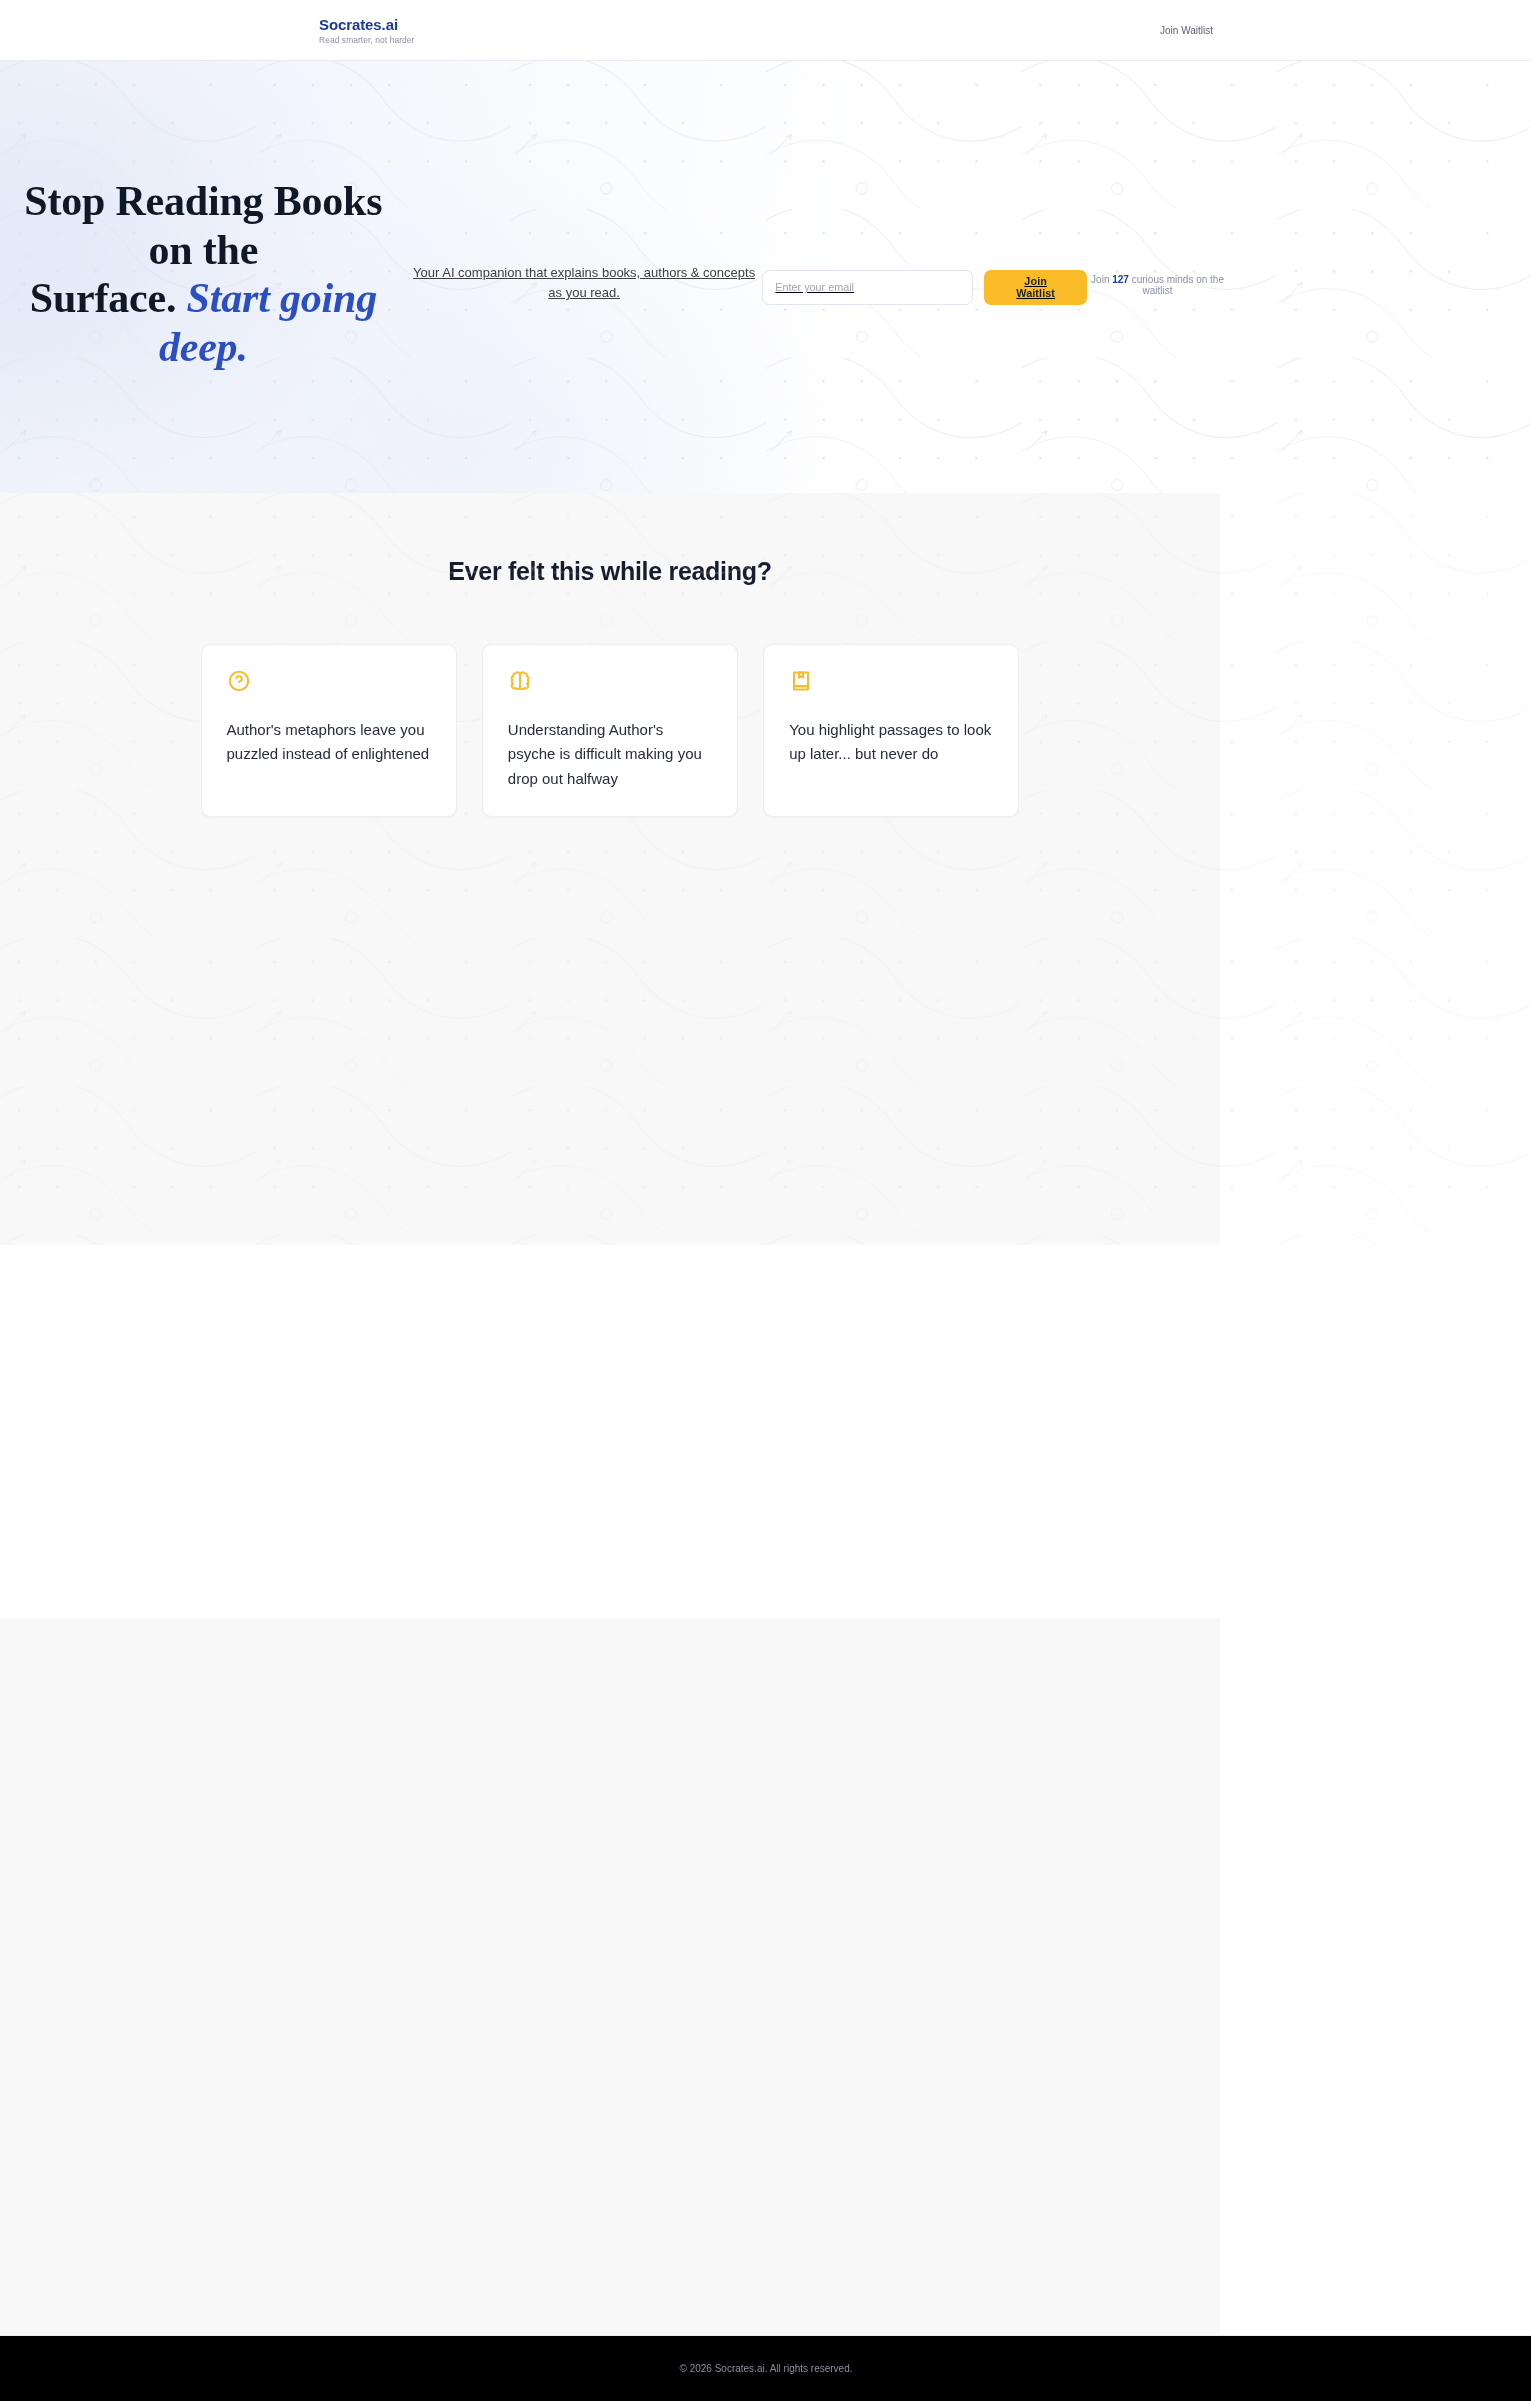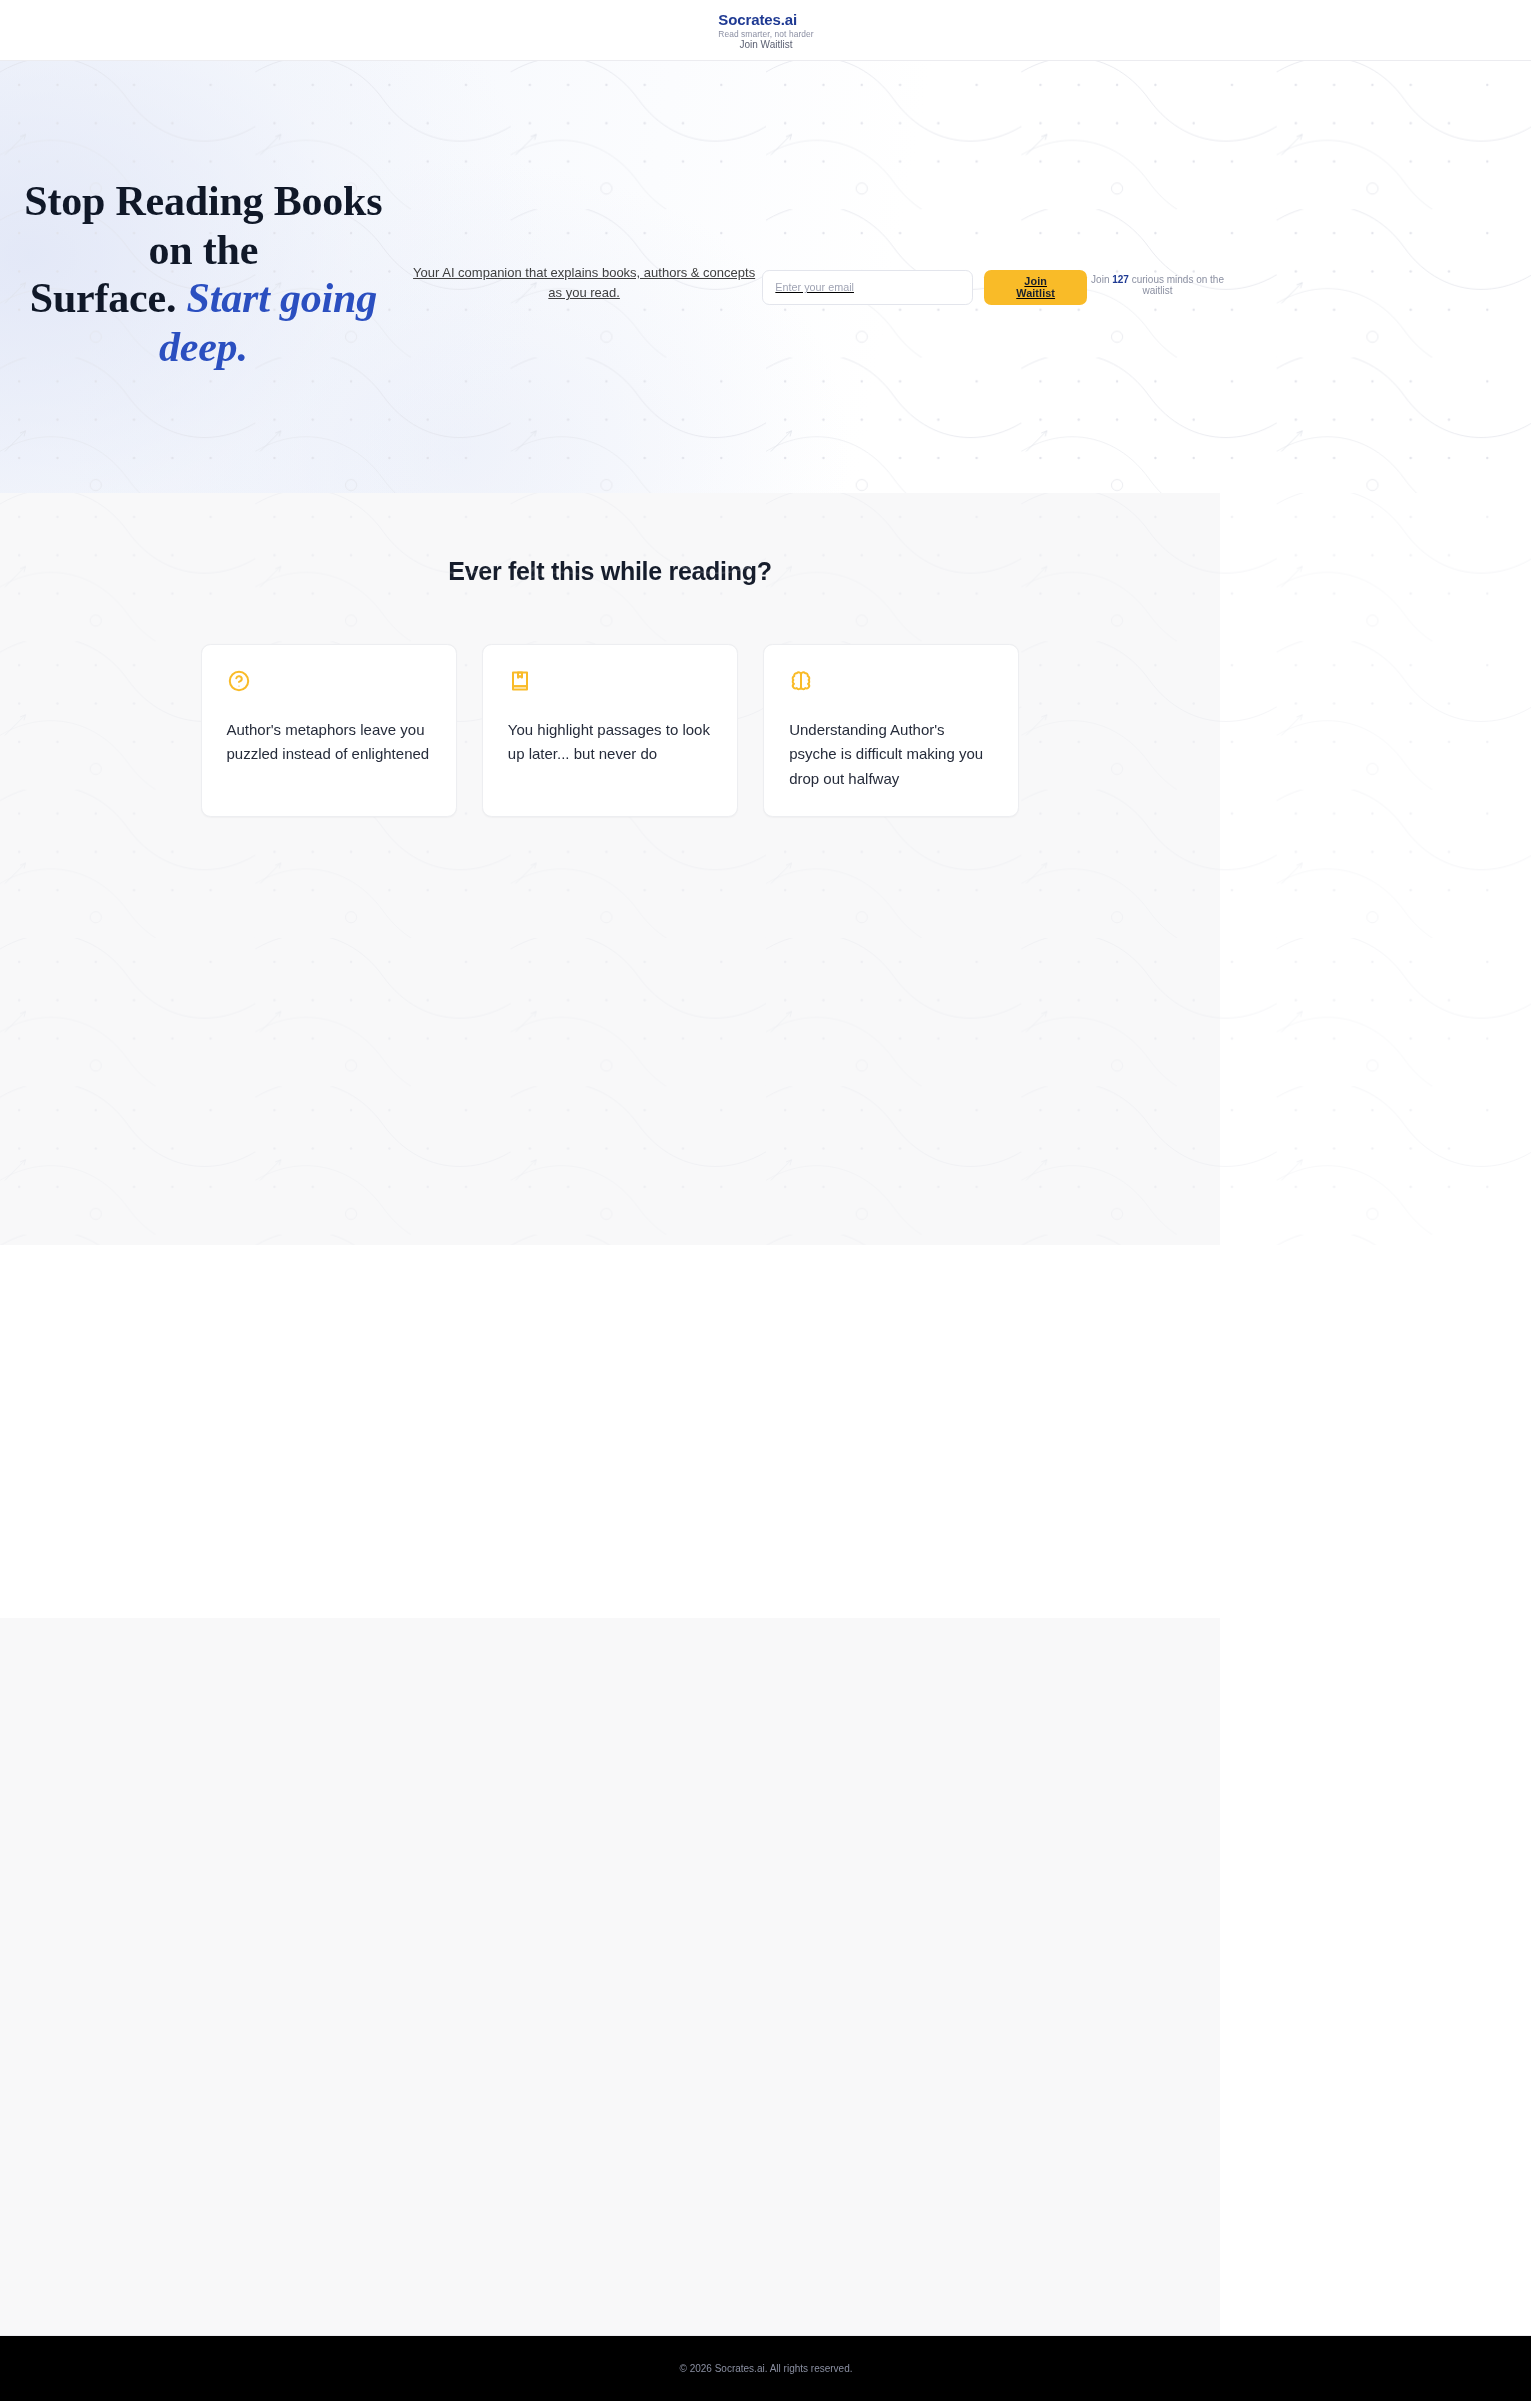--- a/index.html
+++ b/index.html
@@ -29,21 +29,20 @@
     align-items: center;
     position: relative;
     z-index: 20;
   }
   .header-inner {
     width: 1532px;
     padding: 0 319px;
     display: flex;
     align-items: center;
     justify-content: space-between;
-    flex-direction: column;
   }
   .brand { display: flex; flex-direction: column; gap: 1.6px; line-height: 1; }
   .brand-name {
     font-size: 15px;
     font-weight: 700;
     color: #1f3a93;
     letter-spacing: -0.1px;
     line-height: 1.2;
   }
   .brand-tagline {
@@ -304,36 +303,36 @@
       <svg class="card-icon" viewBox="0 0 24 24" fill="none" stroke="#f9bb28" stroke-width="2" stroke-linecap="round" stroke-linejoin="round">
         <circle cx="12" cy="12" r="9.2"></circle>
         <path d="M9.3 9.2a2.8 2.8 0 0 1 5.45.9c0 1.85-2.75 2.8-2.75 2.8"></path>
         <circle cx="12" cy="17.1" r="0.6" fill="#f9bb28" stroke="none"></circle>
       </svg>
       <p class="card-text">Author's metaphors leave you puzzled instead of enlightened</p>
     </div>
 
     <div class="card">
       <svg class="card-icon" viewBox="0 0 24 24" fill="none" stroke="#f9bb28" stroke-width="2" stroke-linecap="round" stroke-linejoin="round">
+        <path d="M12 4.2v15.6"></path>
+        <path d="M12 5.4a2.3 2.3 0 0 0-4.1-1.2A2.2 2.2 0 0 0 5.3 7a2.4 2.4 0 0 0-.9 4 2.4 2.4 0 0 0 .6 3.8A2.3 2.3 0 0 0 7.7 19 2.3 2.3 0 0 0 12 18"></path>
+        <path d="M12 5.4a2.3 2.3 0 0 1 4.1-1.2A2.2 2.2 0 0 1 18.7 7a2.4 2.4 0 0 1 .9 4 2.4 2.4 0 0 1-.6 3.8A2.3 2.3 0 0 1 16.3 19 2.3 2.3 0 0 1 12 18"></path>
+      </svg>
+      <p class="card-text">Understanding Author's psyche is difficult making you drop out halfway</p>
+    </div>
+
+    <div class="card">
+      <svg class="card-icon" viewBox="0 0 24 24" fill="none" stroke="#f9bb28" stroke-width="2" stroke-linecap="round" stroke-linejoin="round">
         <path d="M5 3.6h14v13.6H5z"></path>
         <path d="M5 17.2h14v3.2H5z"></path>
         <path d="M10 3.6h4v5l-2-1.6-2 1.6z"></path>
       </svg>
       <p class="card-text">You highlight passages to look up later... but never do</p>
     </div>
 
-    <div class="card">
-      <svg class="card-icon" viewBox="0 0 24 24" fill="none" stroke="#f9bb28" stroke-width="2" stroke-linecap="round" stroke-linejoin="round">
-        <path d="M12 4.2v15.6"></path>
-        <path d="M12 5.4a2.3 2.3 0 0 0-4.1-1.2A2.2 2.2 0 0 0 5.3 7a2.4 2.4 0 0 0-.9 4 2.4 2.4 0 0 0 .6 3.8A2.3 2.3 0 0 0 7.7 19 2.3 2.3 0 0 0 12 18"></path>
-        <path d="M12 5.4a2.3 2.3 0 0 1 4.1-1.2A2.2 2.2 0 0 1 18.7 7a2.4 2.4 0 0 1 .9 4 2.4 2.4 0 0 1-.6 3.8A2.3 2.3 0 0 1 16.3 19 2.3 2.3 0 0 1 12 18"></path>
-      </svg>
-      <p class="card-text">Understanding Author's psyche is difficult making you drop out halfway</p>
-    </div>
-
   </div>
 </section>
 
 <section class="section section--white section-blank-white"></section>
 
 <section class="section section--gray section-blank-gray"></section>
 
 <footer class="site-footer">
   <span class="footer-text">© 2026 Socrates.ai. All rights reserved.</span>
 </footer>

